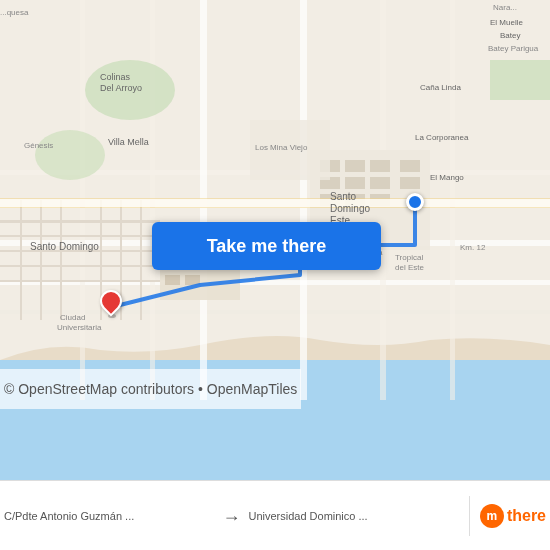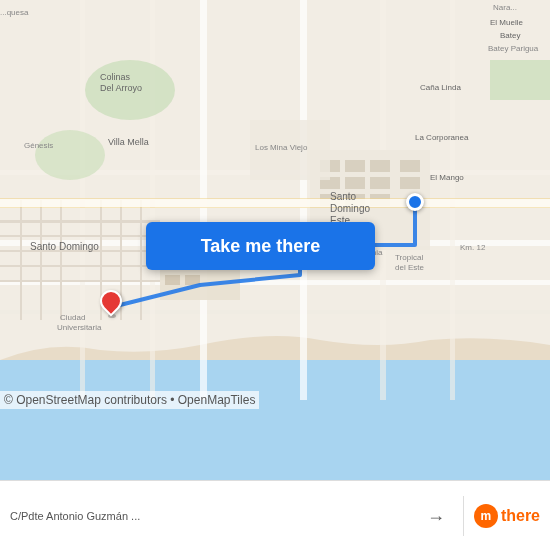--- a/index.html
+++ b/index.html
@@ -25,21 +25,21 @@
       width: 100%;
       height: 100%;
       position: absolute;
       top: 0; left: 0;
     }
 
     
     #take-me-there-btn {
       position: absolute;
       top: 222px;
-      left: 146px;
+      left: 152px;
       width: 229px;
       height: 48px;
       background-color: #1a73e8;
       color: white;
       border: none;
       border-radius: 6px;
       font-size: 18px;
       font-weight: 600;
       cursor: pointer;
       display: flex;
@@ -86,21 +86,21 @@
     }
 
     
     #bottom-bar {
       width: 550px;
       height: 70px;
       background: white;
       display: flex;
       align-items: center;
       justify-content: space-between;
-      padding: 0 10px;
+      padding: 0 4px;
       border-top: 1px solid #ddd;
       position: relative;
     }
 
     .route-info {
       display: flex;
       flex-direction: column;
       gap: 4px;
       flex: 1;
     }
@@ -155,24 +155,24 @@
       color: white;
       font-size: 12px;
       font-weight: 900;
     }
 
     
     .osm-attribution {
       position: absolute;
       bottom: 71px;
       left: 0;
-      font-size: 12px;
+      font-size: 14px;
       color: #555;
       background: rgba(255,255,255,0.7);
-      padding: 2px 4px;
+      padding: 12px 4px;
     }
 
     .bottom-divider {
       width: 1px;
       height: 40px;
       background: #ddd;
       margin: 0 10px;
     }
   </style>
 </head>
@@ -292,20 +292,25 @@
   <div id="bottom-bar">
 
     <div class="route-info">
       <div class="route-from">
         <span class="label">C/Pdte Antonio Guzmán ...</span>
       </div>
     </div>
 
     <div class="arrow-icon">→</div>
 
+    <div class="route-info">
+      <div class="route-to">
+        <span class="label">Universidad Dominico ...</span>
+      </div>
+    </div>
 
     <div class="bottom-divider"></div>
 
     <div class="logo-section">
       <div class="moovit-logo">
         <div class="m-icon">m</div>
         <span>there</span>
       </div>
     </div>
 

